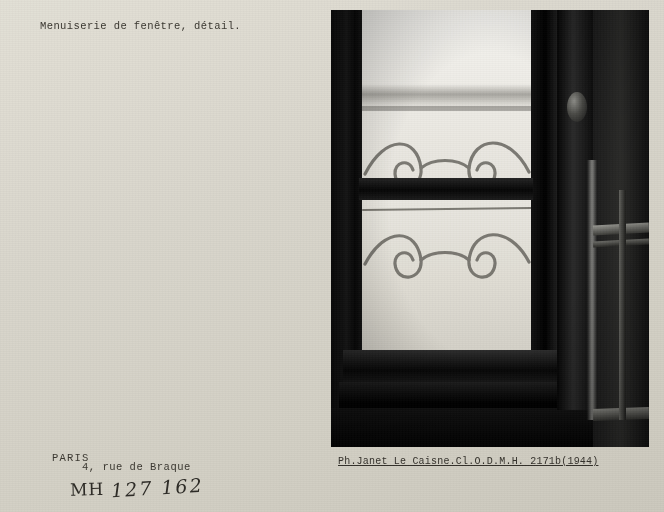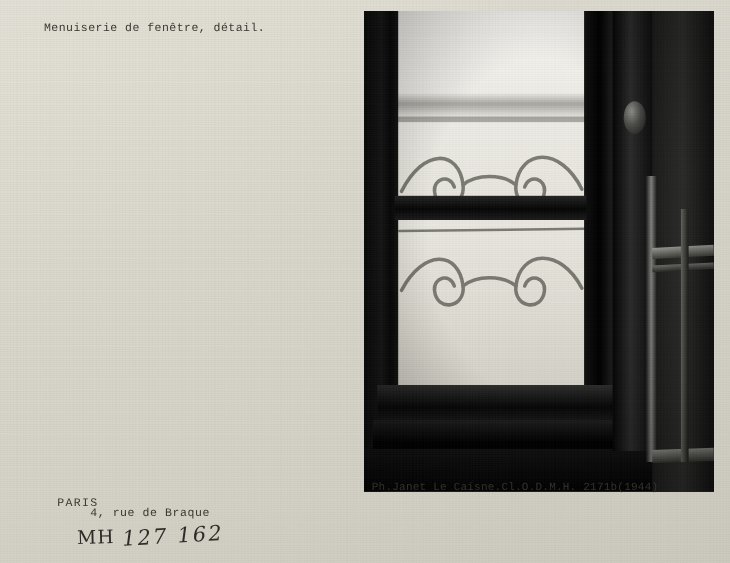--- a/index.html
+++ b/index.html
@@ -74,25 +74,26 @@
     font-family: "DejaVu Serif", serif;
     font-style: italic;
     font-size: 19px;
     letter-spacing: 2px;
     display: inline-block;
     transform: rotate(-2deg) translateY(1px);
   }
   .credit {
     position: absolute;
     left: 338px;
-    top: 438px;
+    top: 456px;
     font-size: 10px;
     letter-spacing: .2px;
     color: #34312b;
     white-space: nowrap;
+    text-decoration: underline;
   }
   
   .photo {
     position: absolute;
     left: 331px;
     top: 10px;
     width: 318px;
     height: 437px;
     background: #0b0b0b;
     overflow: hidden;

